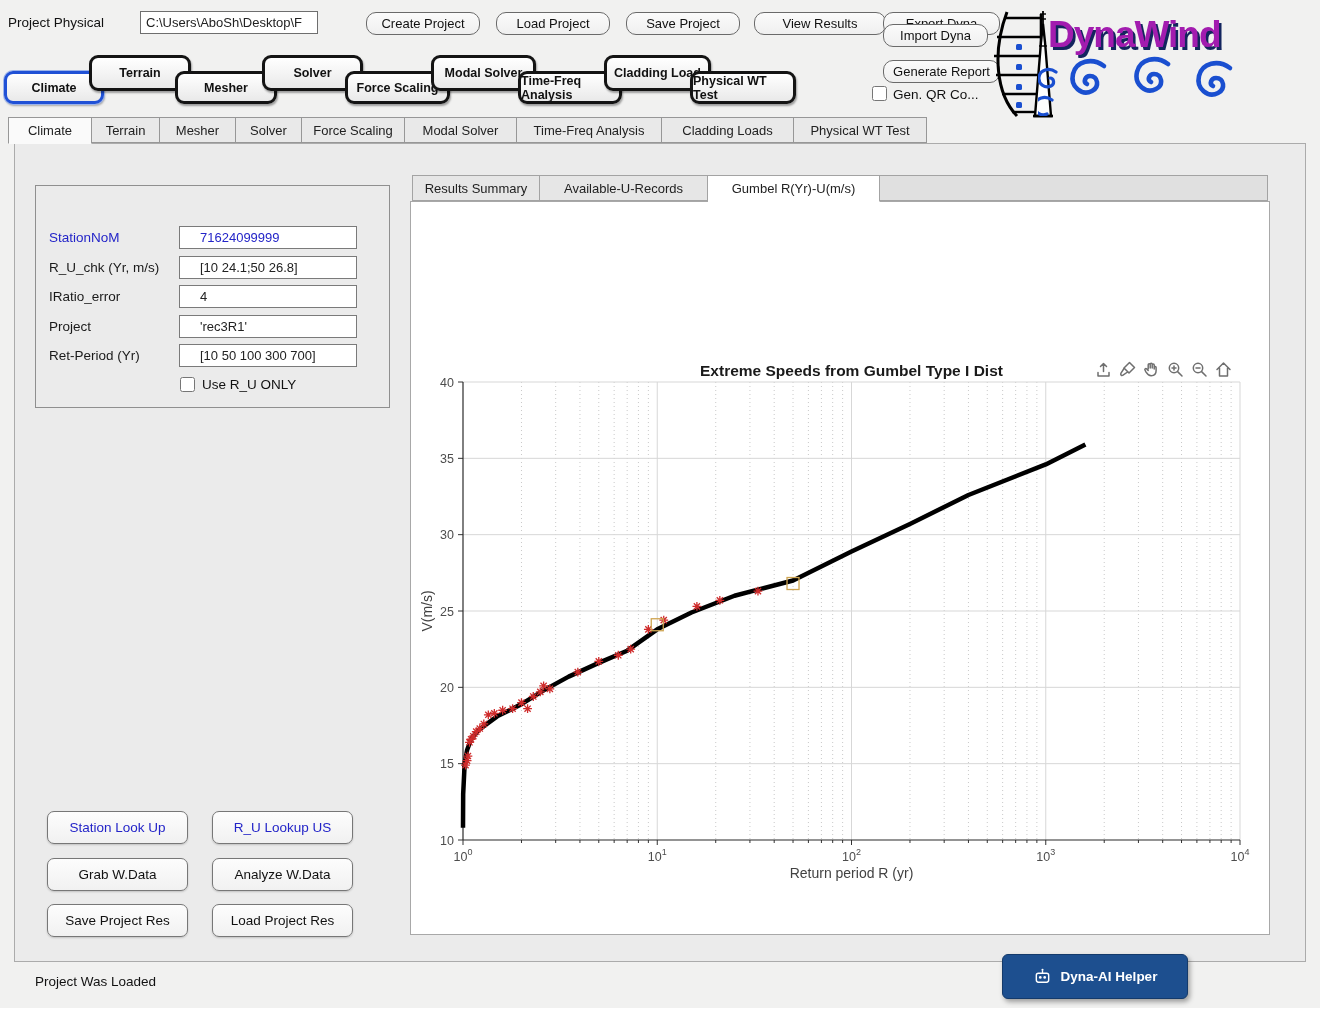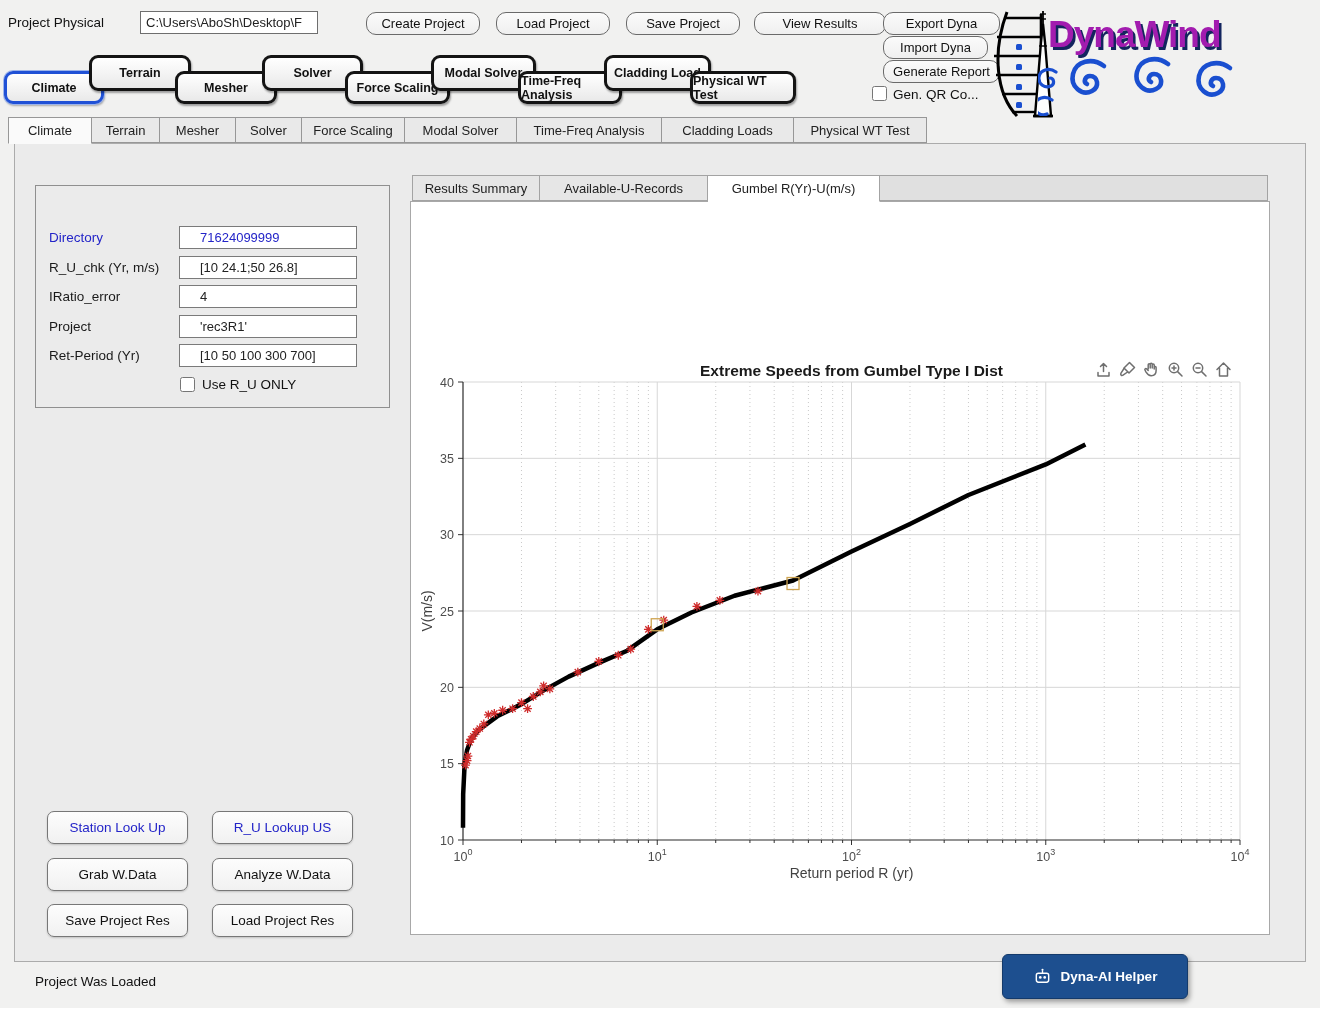--- a/index.html
+++ b/index.html
@@ -72,21 +72,21 @@
 <body>
 
 <div class="abs hlabel" style="left:8px; top:15px;">Project Physical</div>
 <input class="hinput" style="left: 140px; top: 11px; width: 178px;" value="C:\Users\AboSh\Desktop\F">
 
 <div class="hbtn" style="left:354px; top:12px; width:114px;">Create Project</div>
 <div class="hbtn" style="left:484px; top:12px; width:114px;">Load Project</div>
 <div class="hbtn" style="left:614px; top:12px; width:114px;">Save Project</div>
 <div class="hbtn" style="left:742px; top:12px; width:132px;">View Results</div>
 <div class="hbtn" style="left:871px; top:12px; width:117px;">Export Dyna</div>
-<div class="hbtn" style="left:871px; top:36px; width:105px;">Import Dyna</div>
+<div class="hbtn" style="left:871px; top:24px; width:105px;">Import Dyna</div>
 <div class="hbtn" style="left:871px; top:60px; width:117px;">Generate Report</div>
 <input type="checkbox" class="abs" style="left: 872px; top: 86px;">
 <div class="abs cb-label" style="left:893px; top:87px;">Gen. QR Co...</div>
 
 <svg class="abs logo-part" style="left:981px; top:6px;" width="78" height="114" viewBox="0 0 78 114">
   <path d="M36 110 C15 88 11 46 26 6" stroke="#000" stroke-width="3" fill="none"></path>
   <line x1="24" y1="12" x2="60" y2="12" stroke="#000" stroke-width="2.4"></line>
   <line x1="16" y1="31" x2="60" y2="31" stroke="#000" stroke-width="2.4"></line>
   <line x1="13" y1="50" x2="60" y2="50" stroke="#000" stroke-width="2.4"></line>
   <line x1="15" y1="69" x2="60" y2="69" stroke="#000" stroke-width="2.4"></line>
@@ -142,21 +142,21 @@
     <div class="tab" style="left: 405px; width: 112px;">Modal Solver</div>
     <div class="tab" style="left: 517px; width: 145px;">Time-Freq Analysis</div>
     <div class="tab" style="left: 662px; width: 132px;">Cladding Loads</div>
     <div class="tab" style="left: 794px; width: 133px;">Physical WT Test</div>
   </div>
 
 <div class="abs" id="content-panel"></div>
 
 <div class="abs" id="inputs-panel" style="left:35px; top:185px; z-index:1;">
   <div id="fields-container">
-      <div class="frow-label accent" style="top: 40px;">Directory</div>
+      <div class="frow-label accent" style="top: 40px;">StationNoM</div>
       <input class="frow-input accent" value="71624099999" style="top: 40px;">
       <div class="frow-label" style="top: 69.5px;">R_U_chk (Yr, m/s)</div>
       <input class="frow-input" value="[10 24.1;50 26.8]" style="top: 69.5px;">
       <div class="frow-label" style="top: 99px;">IRatio_error</div>
       <input class="frow-input" value="4" style="top: 99px;">
       <div class="frow-label" style="top: 128.5px;">Project</div>
       <input class="frow-input" value="'rec3R1'" style="top: 128.5px;">
       <div class="frow-label" style="top: 158px;">Ret-Period (Yr)</div>
       <input class="frow-input" value="[10 50 100 300 700]" style="top: 158px;">
     </div>

